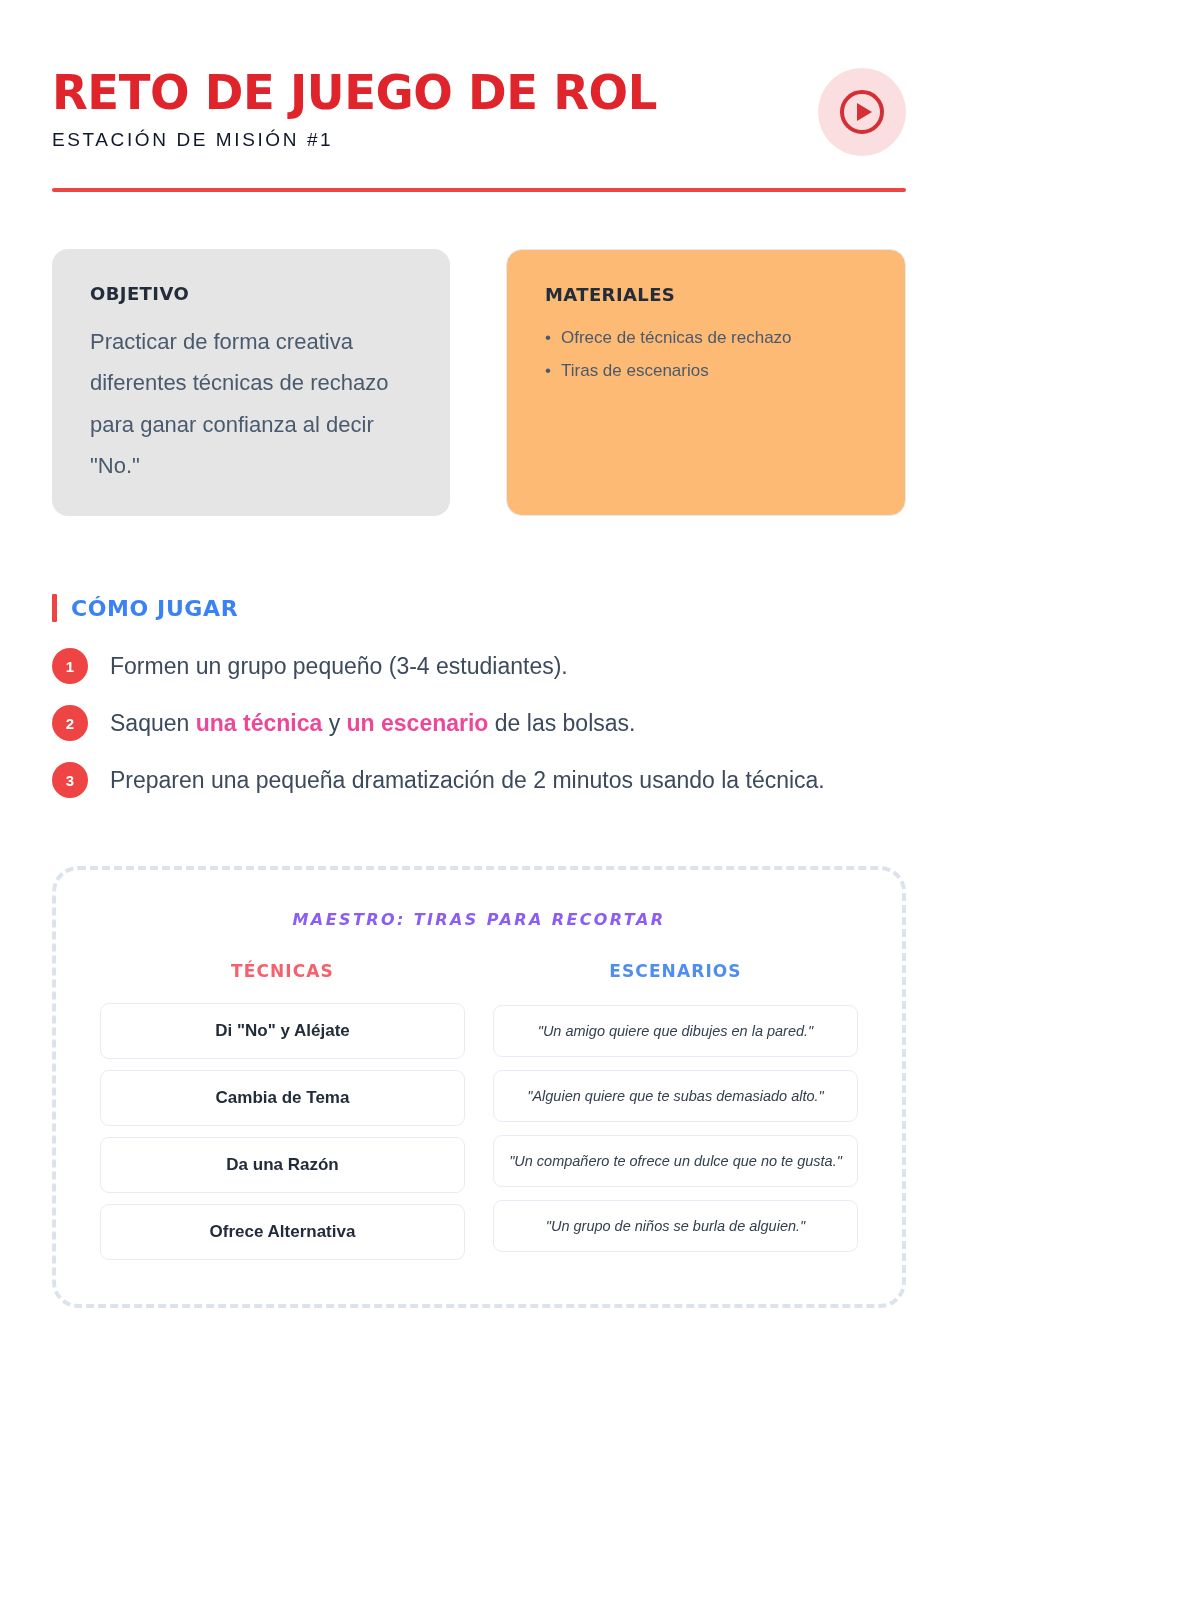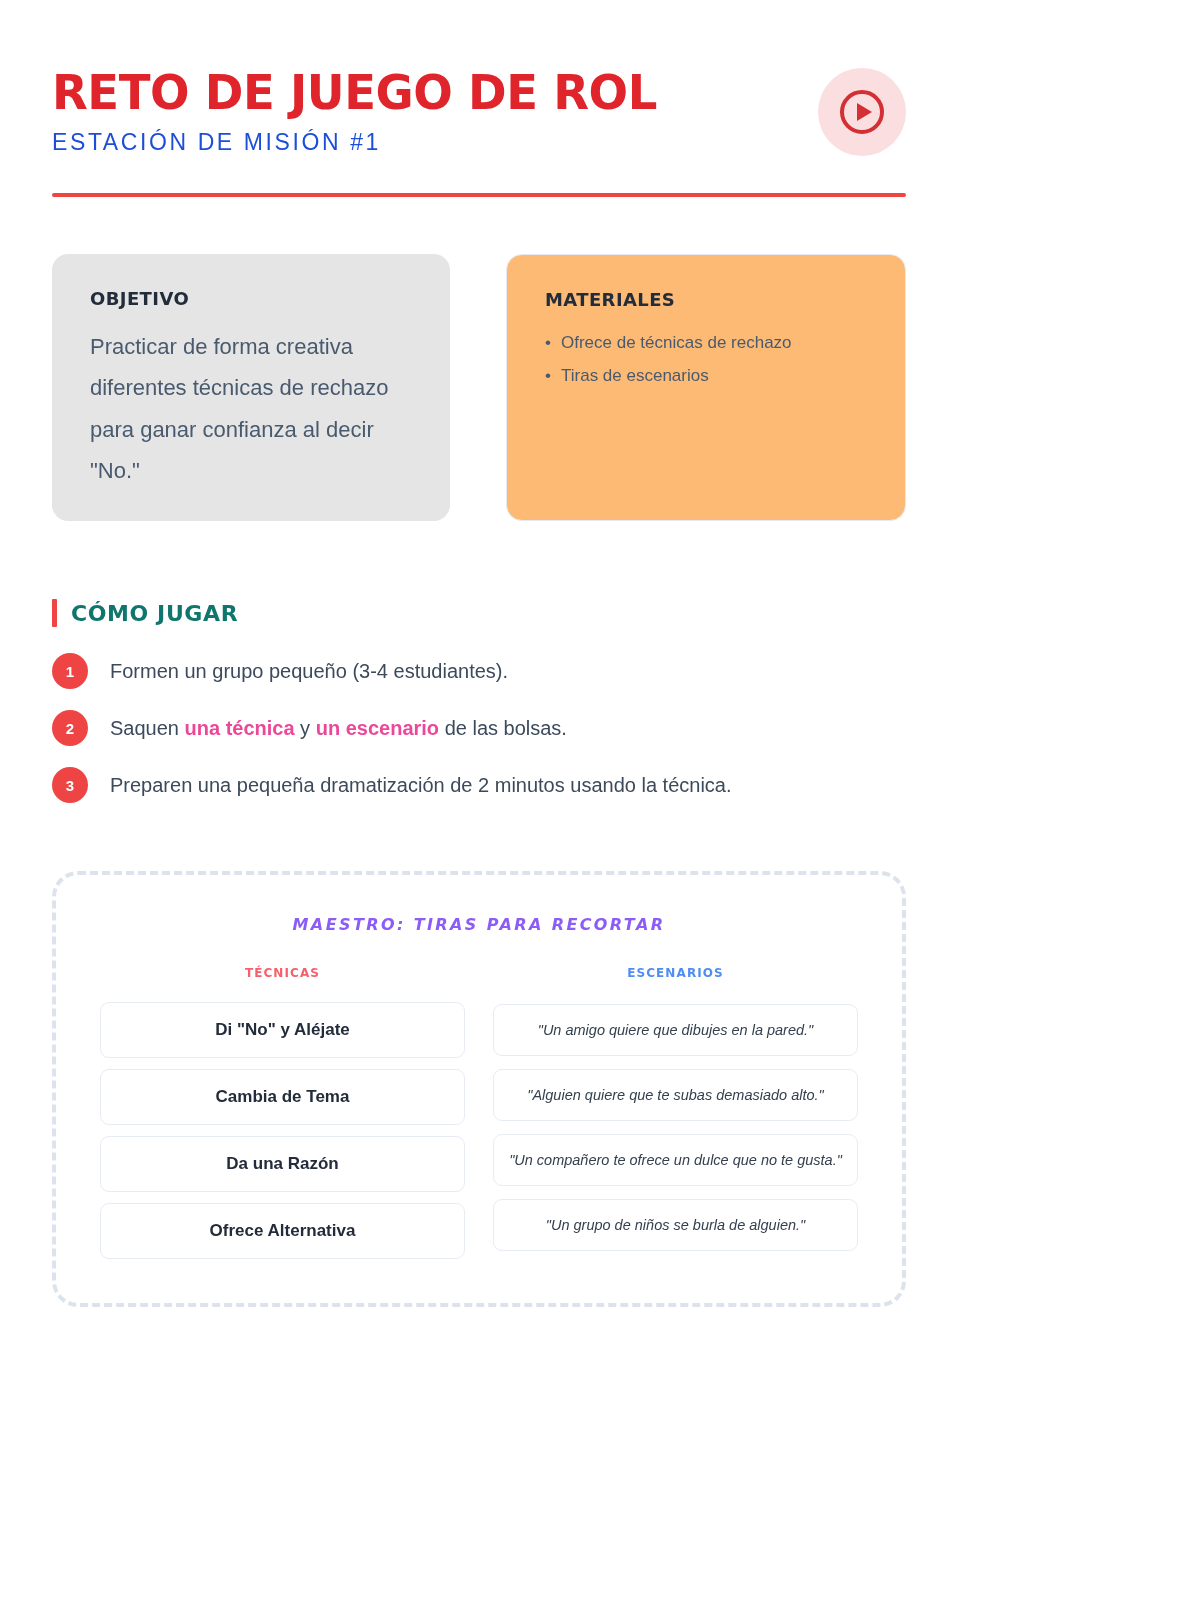--- a/index.html
+++ b/index.html
@@ -39,24 +39,24 @@
     font-weight: 700;
     letter-spacing: -0.5px;
     color: #E0242B;
     text-transform: uppercase;
     transform: scaleX(0.97);
     transform-origin: left center;
   }
   .subtitle {
     margin: 11px 0 0 0;
     font-family: "Liberation Sans", sans-serif;
-    font-size: 23px;
+    font-size: 19px;
     font-weight: 400;
     letter-spacing: 2.6px;
-    color: #1d4ed8;
+    color: #0f172a;
     text-transform: uppercase;
   }
   .play-badge {
     position: absolute;
     top: 52px;
     right: 0;
     width: 88px;
     height: 88px;
     border-radius: 50%;
     background: #fbdfe0;
@@ -139,21 +139,21 @@
     background: #ee4444;
     border-radius: 1px;
     flex: 0 0 auto;
   }
   .section-title {
     margin: 0;
     font-family: "DejaVu Sans", sans-serif;
     font-size: 22px;
     font-weight: 700;
     letter-spacing: 0.6px;
-    color: #0f766e;
+    color: #3b82f6;
     text-transform: uppercase;
   }
 
   .steps {
     margin-top: 26px;
   }
   .step {
     display: flex;
     align-items: center;
     gap: 22px;
@@ -167,21 +167,21 @@
     background: #ef4444;
     color: #ffffff;
     font-size: 15px;
     font-weight: 700;
     display: flex;
     align-items: center;
     justify-content: center;
     font-family: "Liberation Sans", sans-serif;
   }
   .step-text {
-    font-size: 20px;
+    font-size: 23px;
     line-height: 1.4;
     color: #3c4a5c;
   }
   .step-text b { font-weight: 700; color: #ec4899; }
 
   
   .cutout {
     margin-top: 68px;
     border: 4px dashed #dde3ec;
     border-radius: 26px;
@@ -199,21 +199,21 @@
     margin: 0 0 32px 0;
     font-family: "DejaVu Sans", sans-serif;
   }
   .columns {
     display: flex;
     gap: 28px;
   }
   .column { flex: 1 1 0; }
   .col-head {
     text-align: center;
-    font-size: 12px;
+    font-size: 17px;
     font-weight: 700;
     letter-spacing: 1.1px;
     text-transform: uppercase;
     margin: 0 0 22px 0;
     font-family: "DejaVu Sans", sans-serif;
   }
   .col-head.tec { color: #f4606b; }
   .col-head.esc { color: #4f8ef0; }
 
   .strip {

